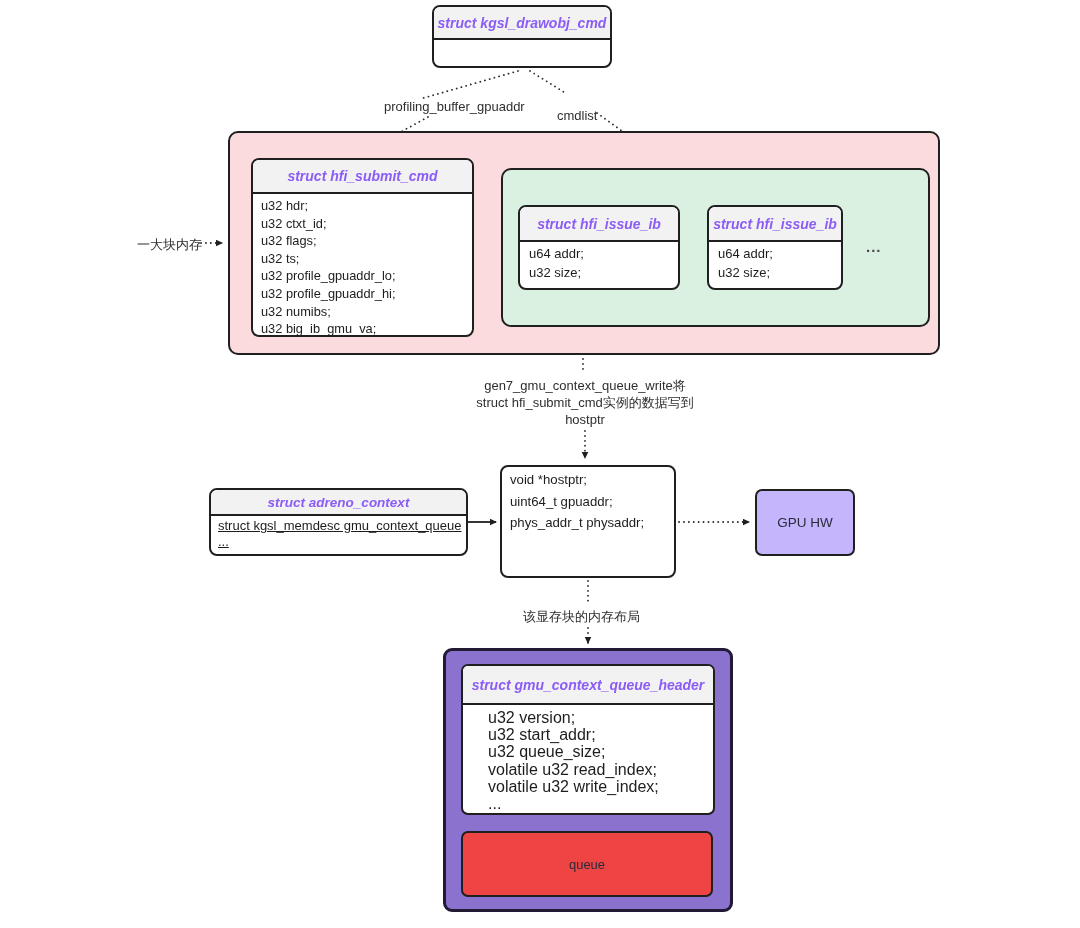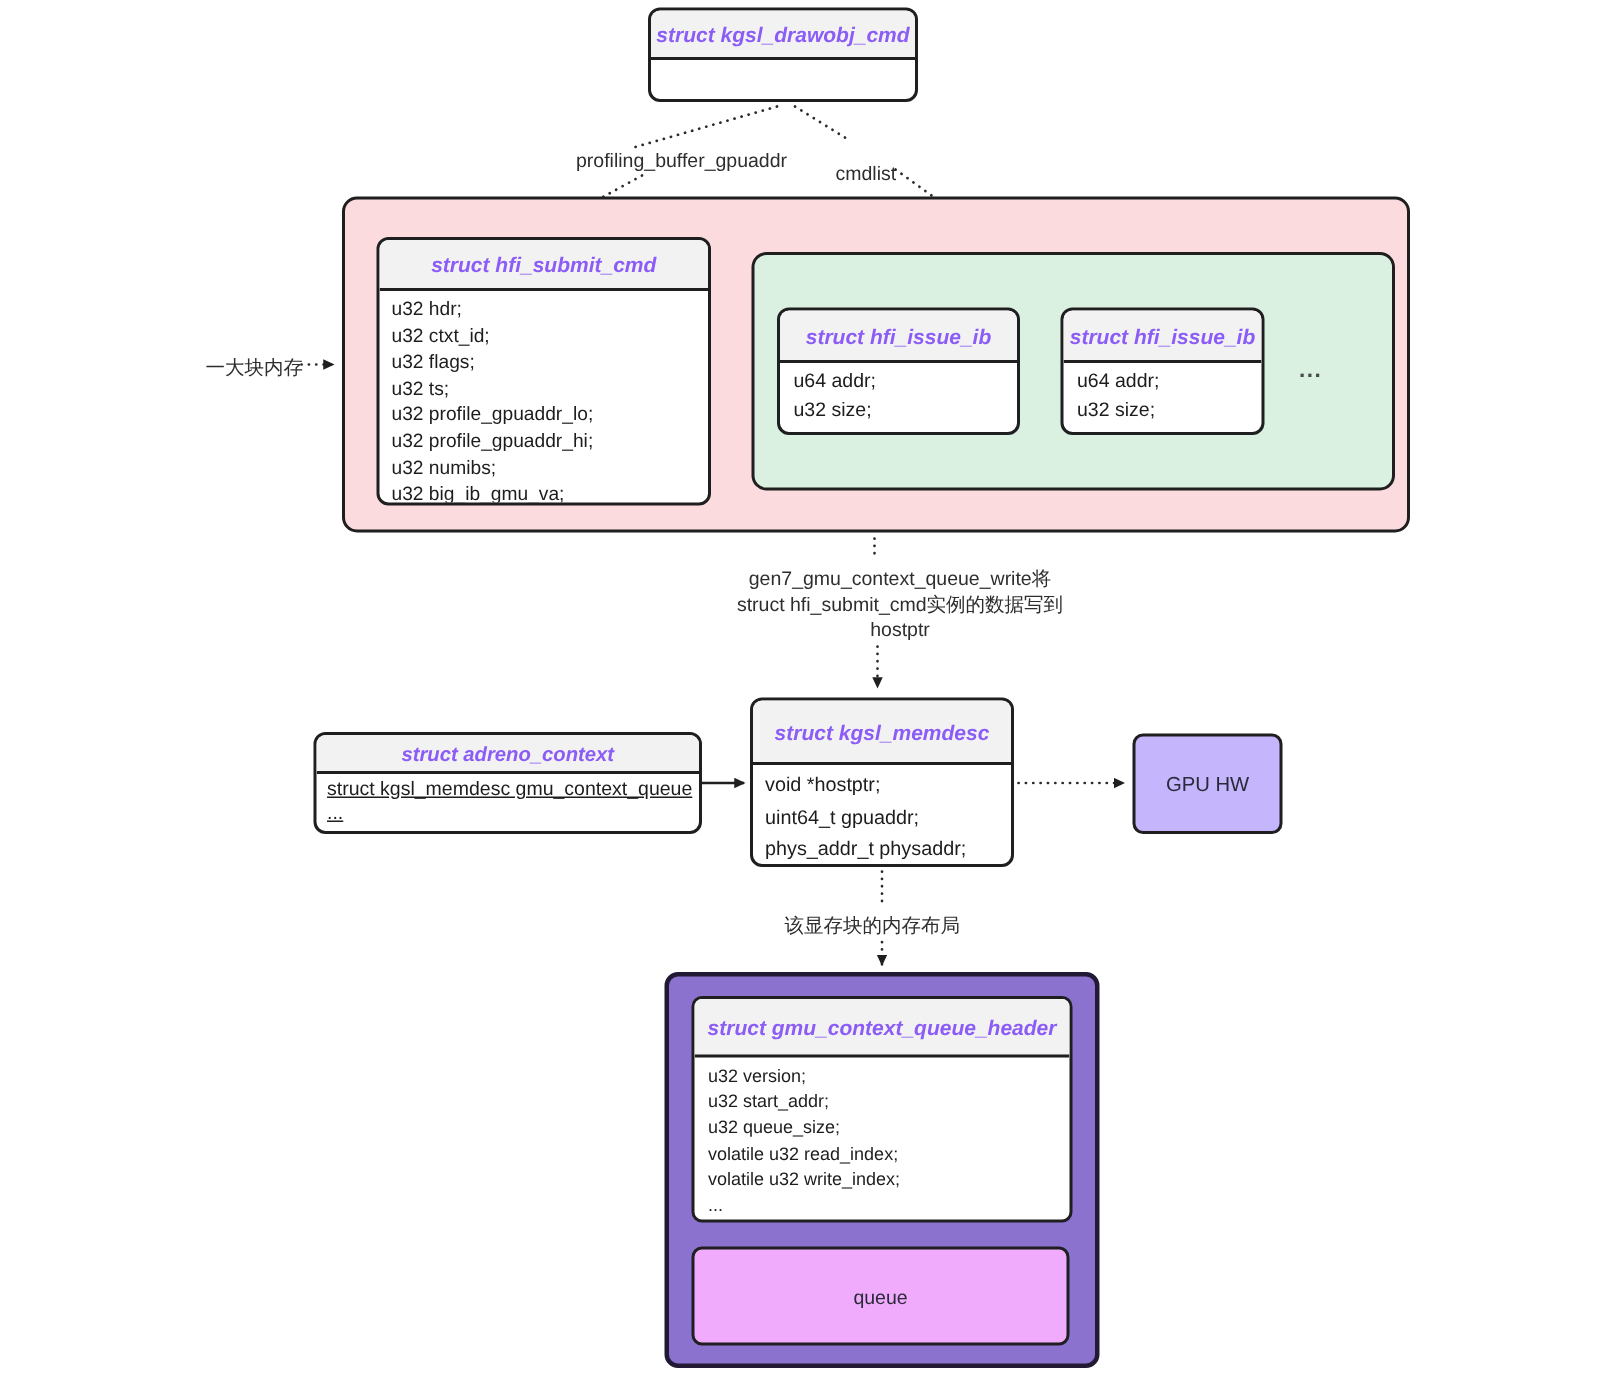--- a/index.html
+++ b/index.html
@@ -97,66 +97,63 @@
       <span>struct hfi_issue_ib</span>
     </div>
     <div class="struct-body" style="font-size:13px;line-height:18.5px;padding:3px 9px;">
       <div class="field">u64 addr;</div>
       <div class="field">u32 size;</div>
     </div>
   </div>
 
   <div class="ellipsis" style="left:866px;top:238px;">...</div>
 
-  <div class="anno center" style="left:460px;top:377px;width:280px;line-height:17px;">
+  <div class="anno center" style="left:445px;top:377px;width:280px;line-height:17px;">
     <div>gen7_gmu_context_queue_write将</div>
     <div>struct hfi_submit_cmd实例的数据写到</div>
     <div>hostptr</div>
   </div>
 
   <div class="struct-box" style="left:209px;top:488px;width:259px;height:68px;">
     <div class="struct-header" style="flex:0 0 24px;font-size:13.5px;">
       <span>struct adreno_context</span>
     </div>
     <div class="struct-body" style="font-size:13px;line-height:16px;padding:2px 7px;text-decoration:underline;">
       <div class="field">struct kgsl_memdesc gmu_context_queue</div>
       <div class="field">...</div>
     </div>
   </div>
 
   <div class="struct-box" style="left:500px;top:465px;width:176px;height:113px;">
-    <div class="struct-header" style="flex:0 0 41px;">
-      <span>struct kgsl_memdesc</span>
-    </div>
     <div class="struct-body" style="font-size:13.2px;line-height:21.5px;padding:2px 8px;">
       <div class="field">void *hostptr;</div>
       <div class="field">uint64_t gpuaddr;</div>
       <div class="field">phys_addr_t physaddr;</div>
     </div>
   </div>
 
   <div class="plainbox" style="left:755px;top:489px;width:100px;height:67px;border-radius:7px;background:#c4b5fd;">
     <span>GPU HW</span>
   </div>
 
   <div class="anno" style="left:523px;top:608px;">该显存块的内存布局</div>
 
   <div class="region region-purple" style="left:443px;top:648px;width:290px;height:264px;"></div>
 
   <div class="struct-box" style="left:461px;top:664px;width:254px;height:151px;border-radius:7px;">
     <div class="struct-header" style="flex:0 0 37px;">
       <span>struct gmu_context_queue_header</span>
     </div>
-    <div class="struct-body" style="font-size:12px;line-height:17.2px;padding:4px 9px;">
+    <div class="struct-body" style="font-size:16px;line-height:17.2px;padding:4px 25px;">
       <div class="field">u32 version;</div>
       <div class="field">u32 start_addr;</div>
       <div class="field">u32 queue_size;</div>
       <div class="field">volatile u32 read_index;</div>
       <div class="field">volatile u32 write_index;</div>
       <div class="field">...</div>
     </div>
   </div>
 
-  <div class="plainbox" style="left:461px;top:831px;width:252px;height:66px;border-radius:7px;background:#f0abfc;font-size:13px;">
+  <div class="plainbox" style="left:461px;top:831px;width:252px;height:66px;border-radius:7px;background:#ef4444;font-size:13px;">
     <span>queue</span>
   </div>
 
 </div>
 
 </body></html>

